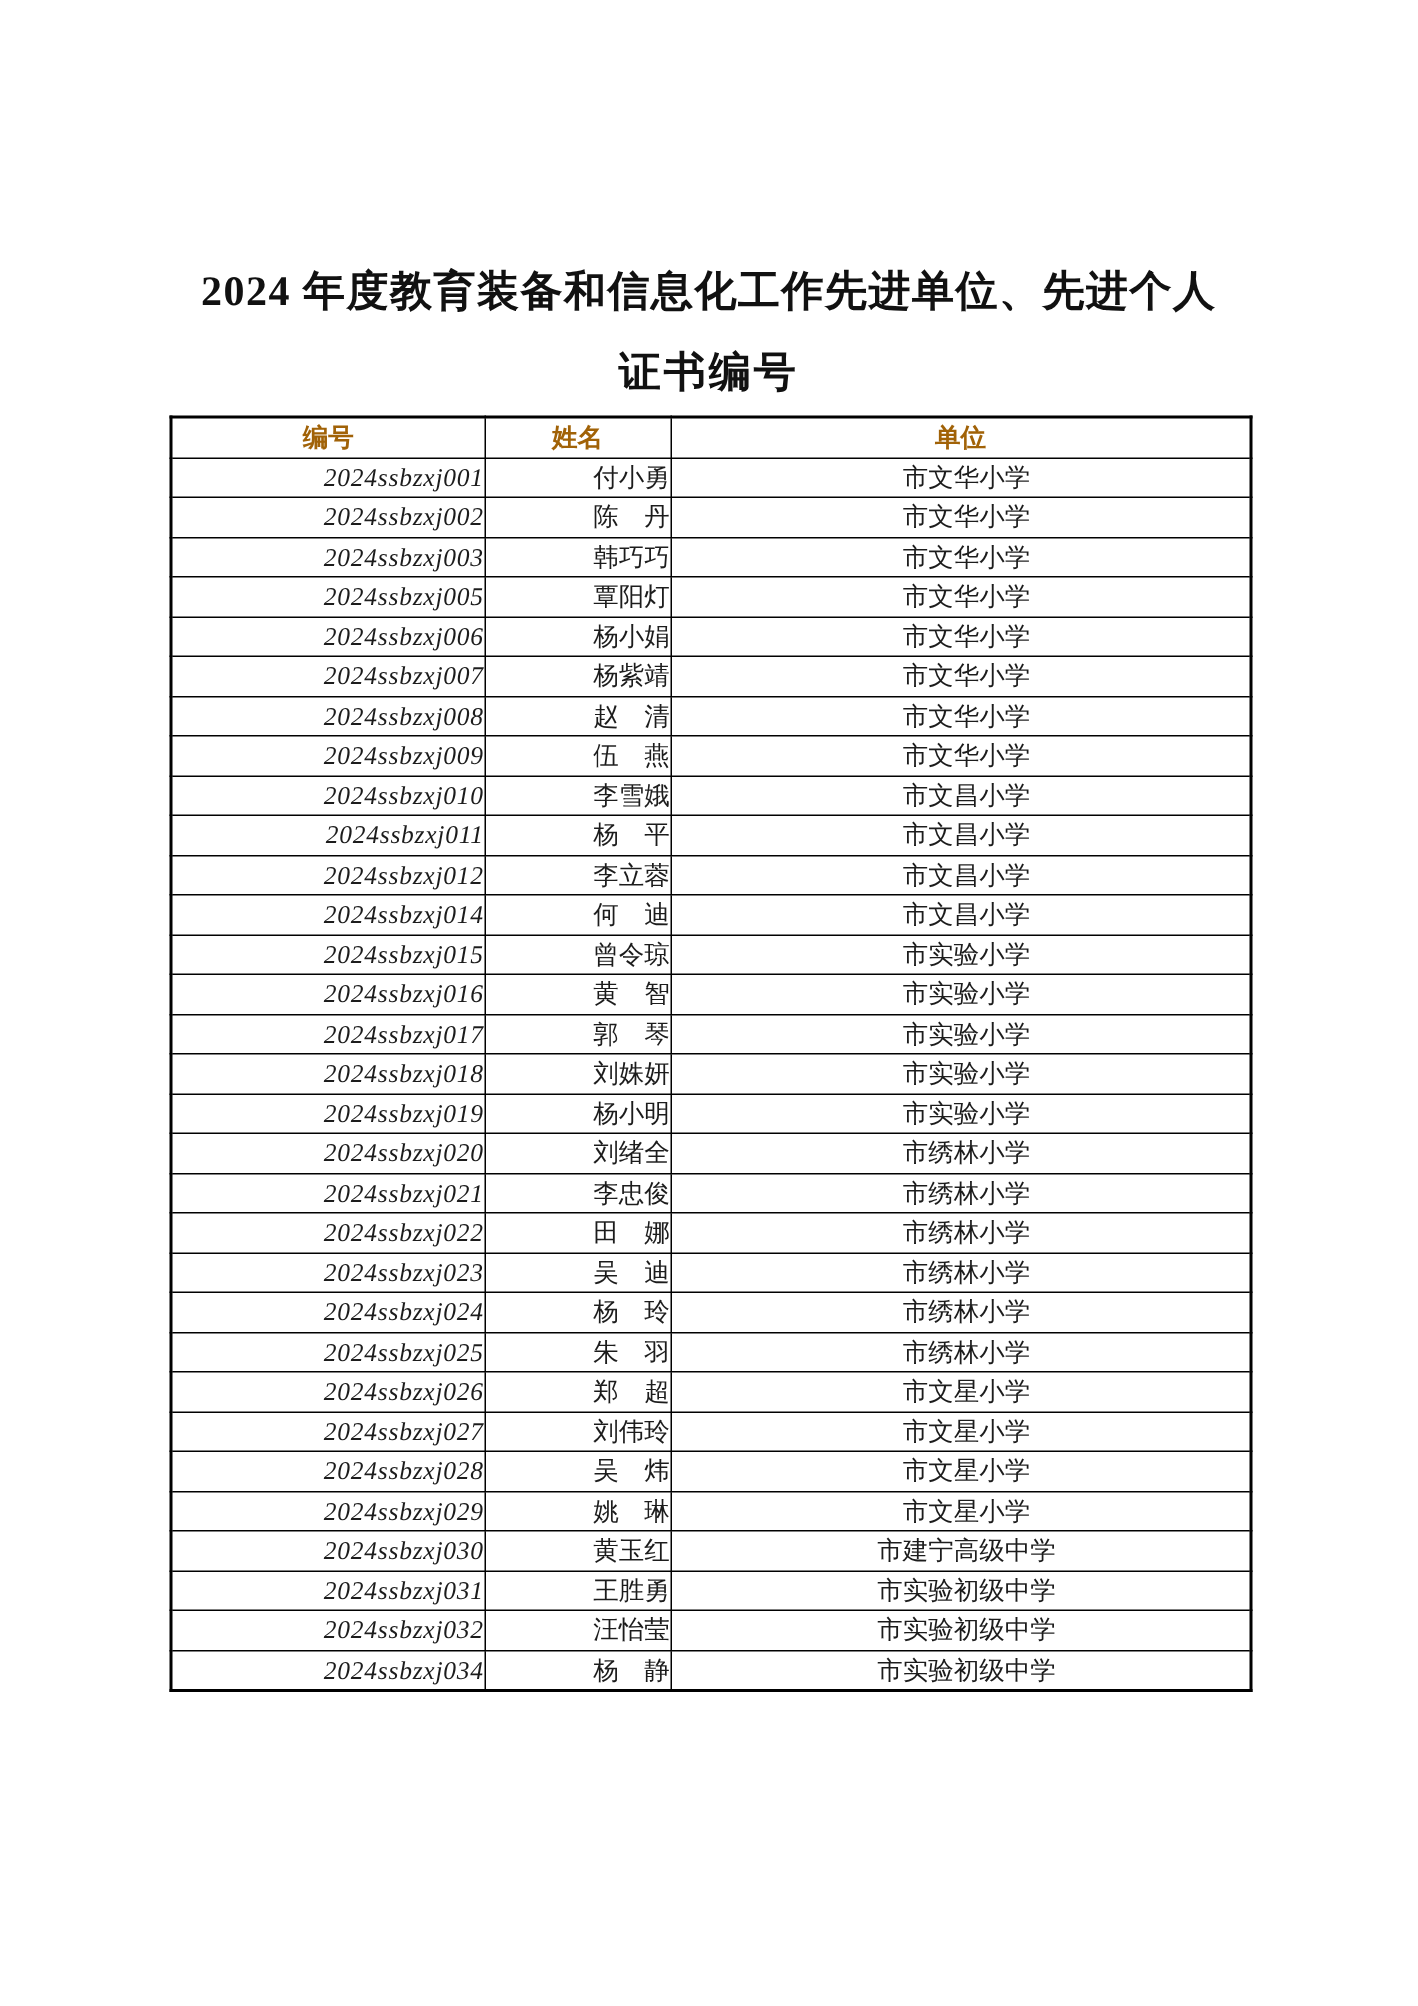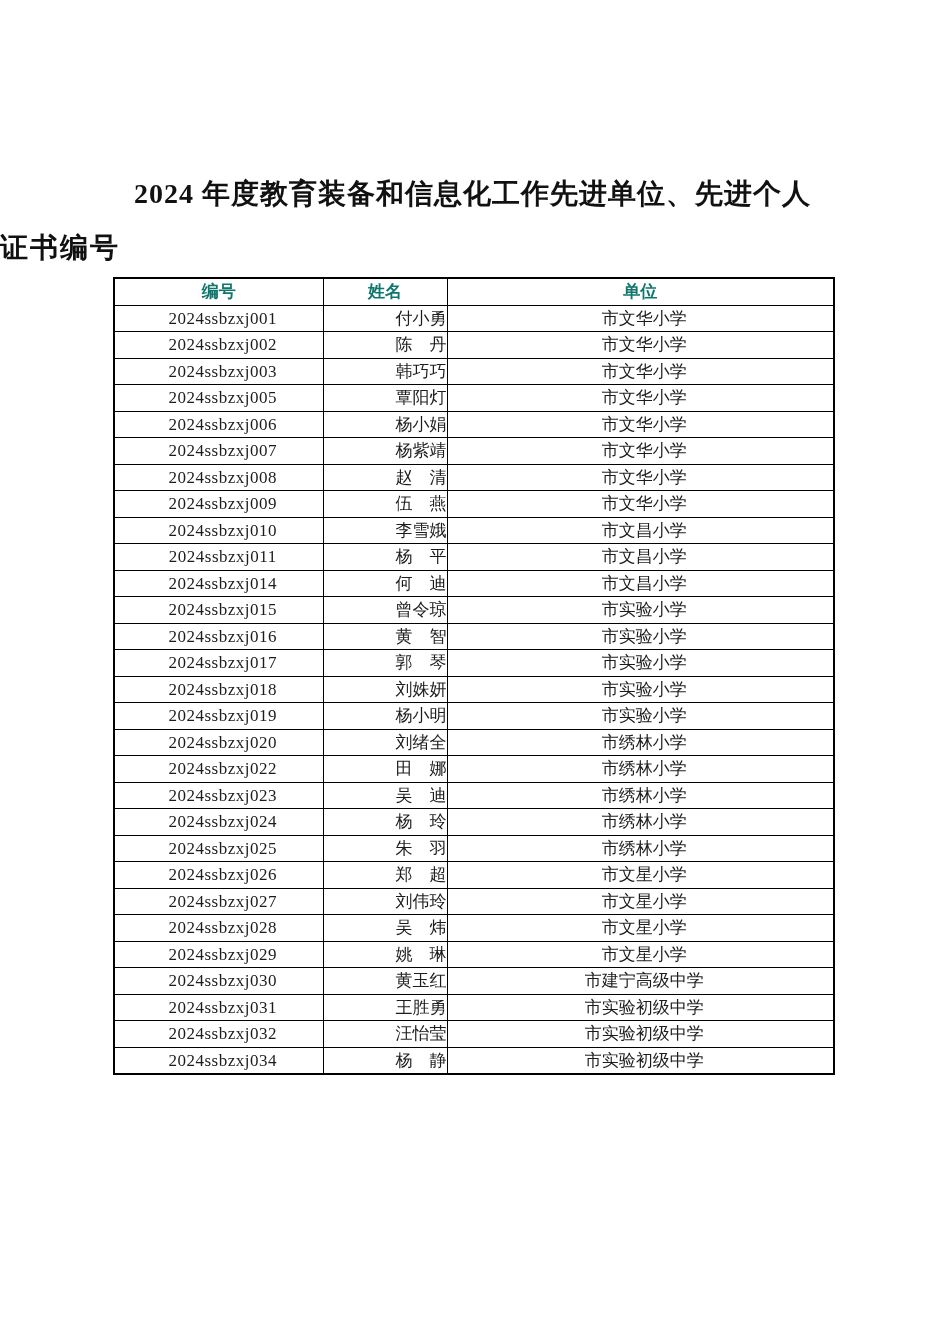--- a/index.html
+++ b/index.html
@@ -26,21 +26,21 @@
     font-weight: 700;
     letter-spacing: 1px;
     font-family: "Liberation Serif", serif;
     color: #111111;
   }
   .doc-subtitle {
     position: absolute;
     top: 229px;
     left: 0;
     width: 100%;
-    text-align: left;
+    text-align: center;
     font-size: 28px;
     font-weight: 700;
     letter-spacing: 2px;
     font-family: "Liberation Serif", serif;
     color: #111111;
   }
   table.cert-table {
     position: absolute;
     top: 277px;
     left: 113px;
@@ -57,30 +57,31 @@
     line-height: 25.5px;
     vertical-align: middle;
     white-space: nowrap;
     overflow: hidden;
   }
   .cert-table th {
     font-family: "Liberation Sans", sans-serif;
     font-weight: 600;
     text-align: center;
     font-size: 17px;
-    color: #0f766e;
+    color: #a16207;
   }
   .cert-table col.c-id   { width: 209px; }
   .cert-table col.c-name { width: 124px; }
   .cert-table col.c-unit { width: 387px; }
   .cert-table td.col-id {
-    text-align: center;
+    text-align: right;
     padding-left: 8px;
     font-family: "Liberation Serif", serif;
     letter-spacing: 0.5px;
+    font-style: italic;
   }
   .cert-table td.col-name {
     text-align: right;
     font-family: "Liberation Serif", serif;
   }
   .cert-table td.col-unit {
     text-align: center;
     padding-left: 8px;
     font-family: "Liberation Serif", serif;
   }
@@ -150,20 +151,25 @@
           <td class="col-id">2024ssbzxj010</td>
           <td class="col-name">李雪娥</td>
           <td class="col-unit">市文昌小学</td>
         </tr>
         <tr>
           <td class="col-id">2024ssbzxj011</td>
           <td class="col-name">杨　平</td>
           <td class="col-unit">市文昌小学</td>
         </tr>
         <tr>
+          <td class="col-id">2024ssbzxj012</td>
+          <td class="col-name">李立蓉</td>
+          <td class="col-unit">市文昌小学</td>
+        </tr>
+        <tr>
           <td class="col-id">2024ssbzxj014</td>
           <td class="col-name">何　迪</td>
           <td class="col-unit">市文昌小学</td>
         </tr>
         <tr>
           <td class="col-id">2024ssbzxj015</td>
           <td class="col-name">曾令琼</td>
           <td class="col-unit">市实验小学</td>
         </tr>
         <tr>
@@ -182,20 +188,25 @@
           <td class="col-unit">市实验小学</td>
         </tr>
         <tr>
           <td class="col-id">2024ssbzxj019</td>
           <td class="col-name">杨小明</td>
           <td class="col-unit">市实验小学</td>
         </tr>
         <tr>
           <td class="col-id">2024ssbzxj020</td>
           <td class="col-name">刘绪全</td>
+          <td class="col-unit">市绣林小学</td>
+        </tr>
+        <tr>
+          <td class="col-id">2024ssbzxj021</td>
+          <td class="col-name">李忠俊</td>
           <td class="col-unit">市绣林小学</td>
         </tr>
         <tr>
           <td class="col-id">2024ssbzxj022</td>
           <td class="col-name">田　娜</td>
           <td class="col-unit">市绣林小学</td>
         </tr>
         <tr>
           <td class="col-id">2024ssbzxj023</td>
           <td class="col-name">吴　迪</td>

